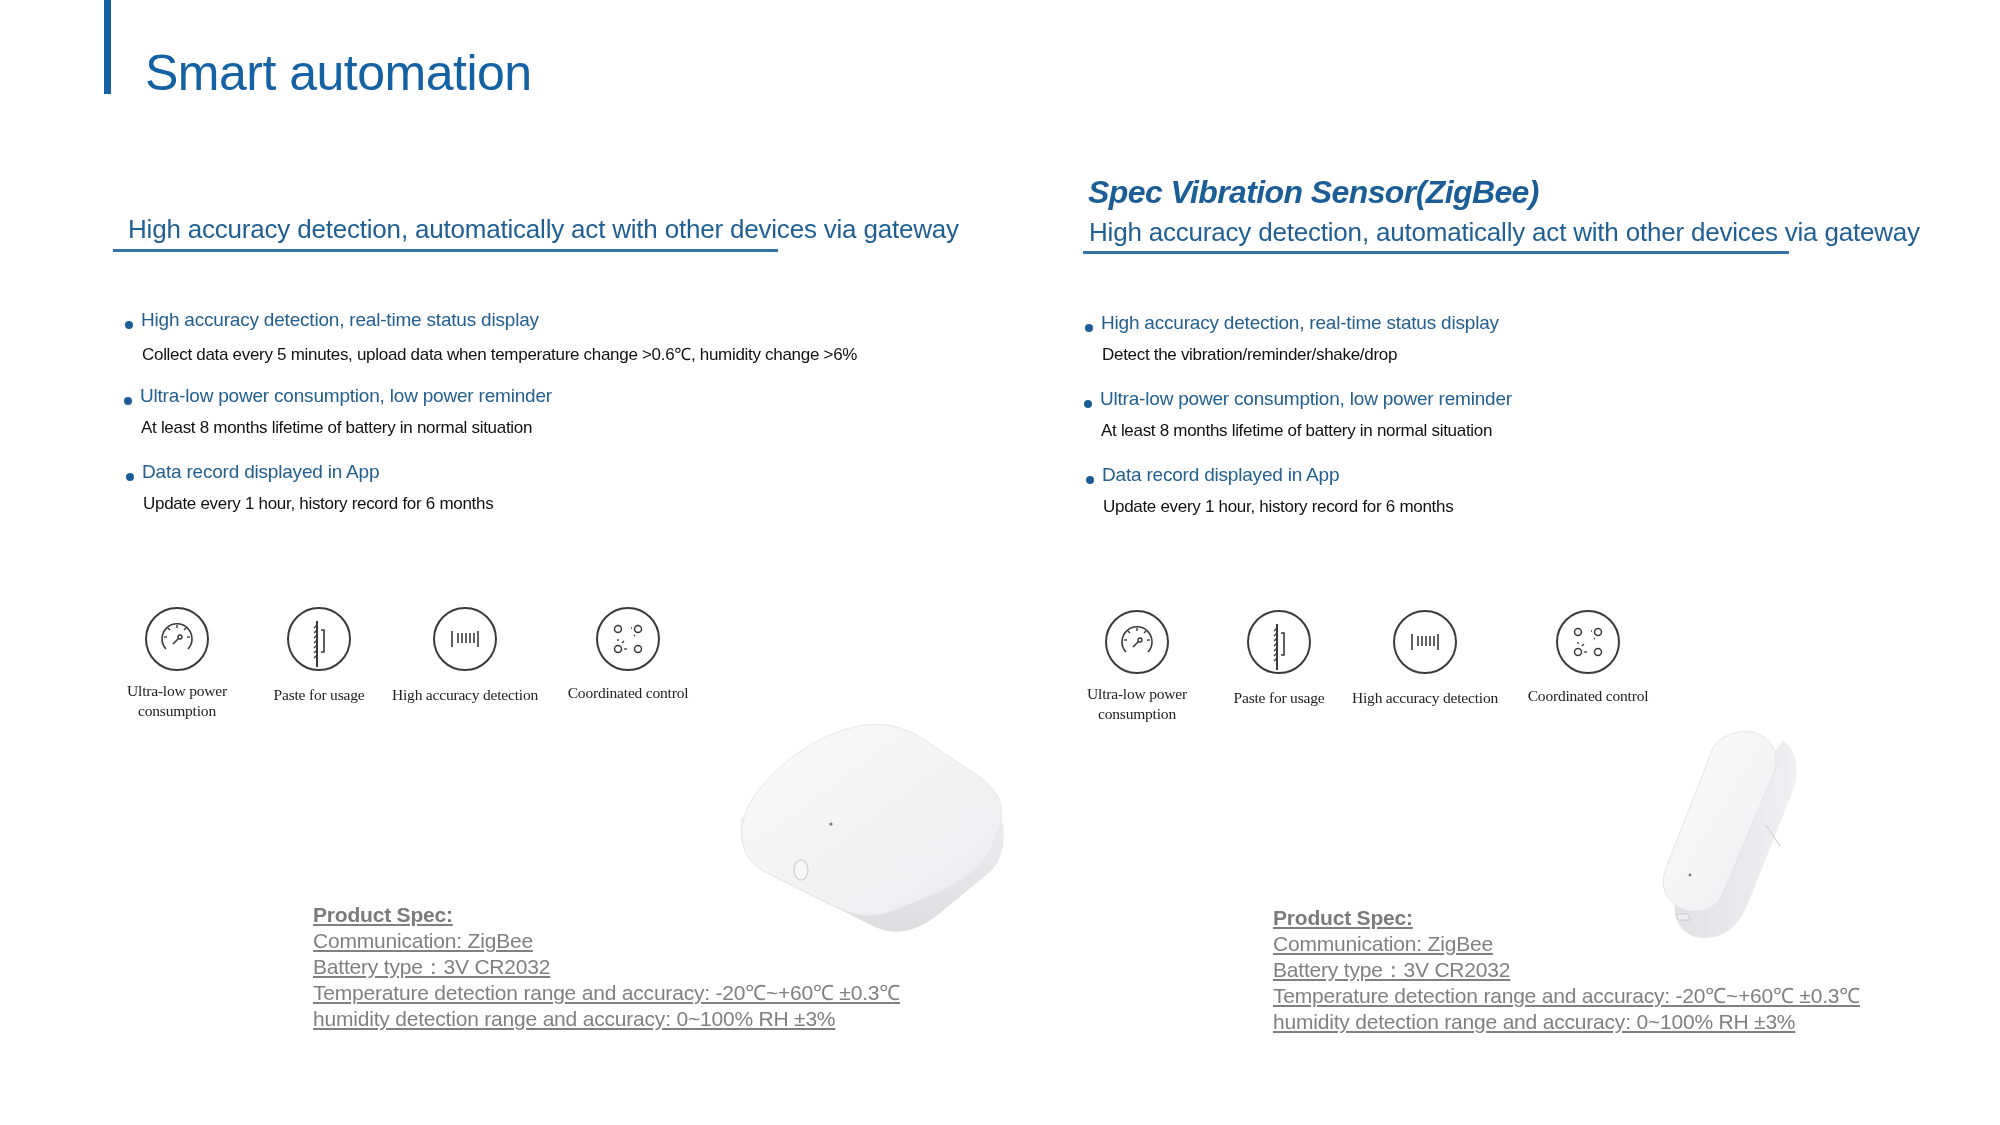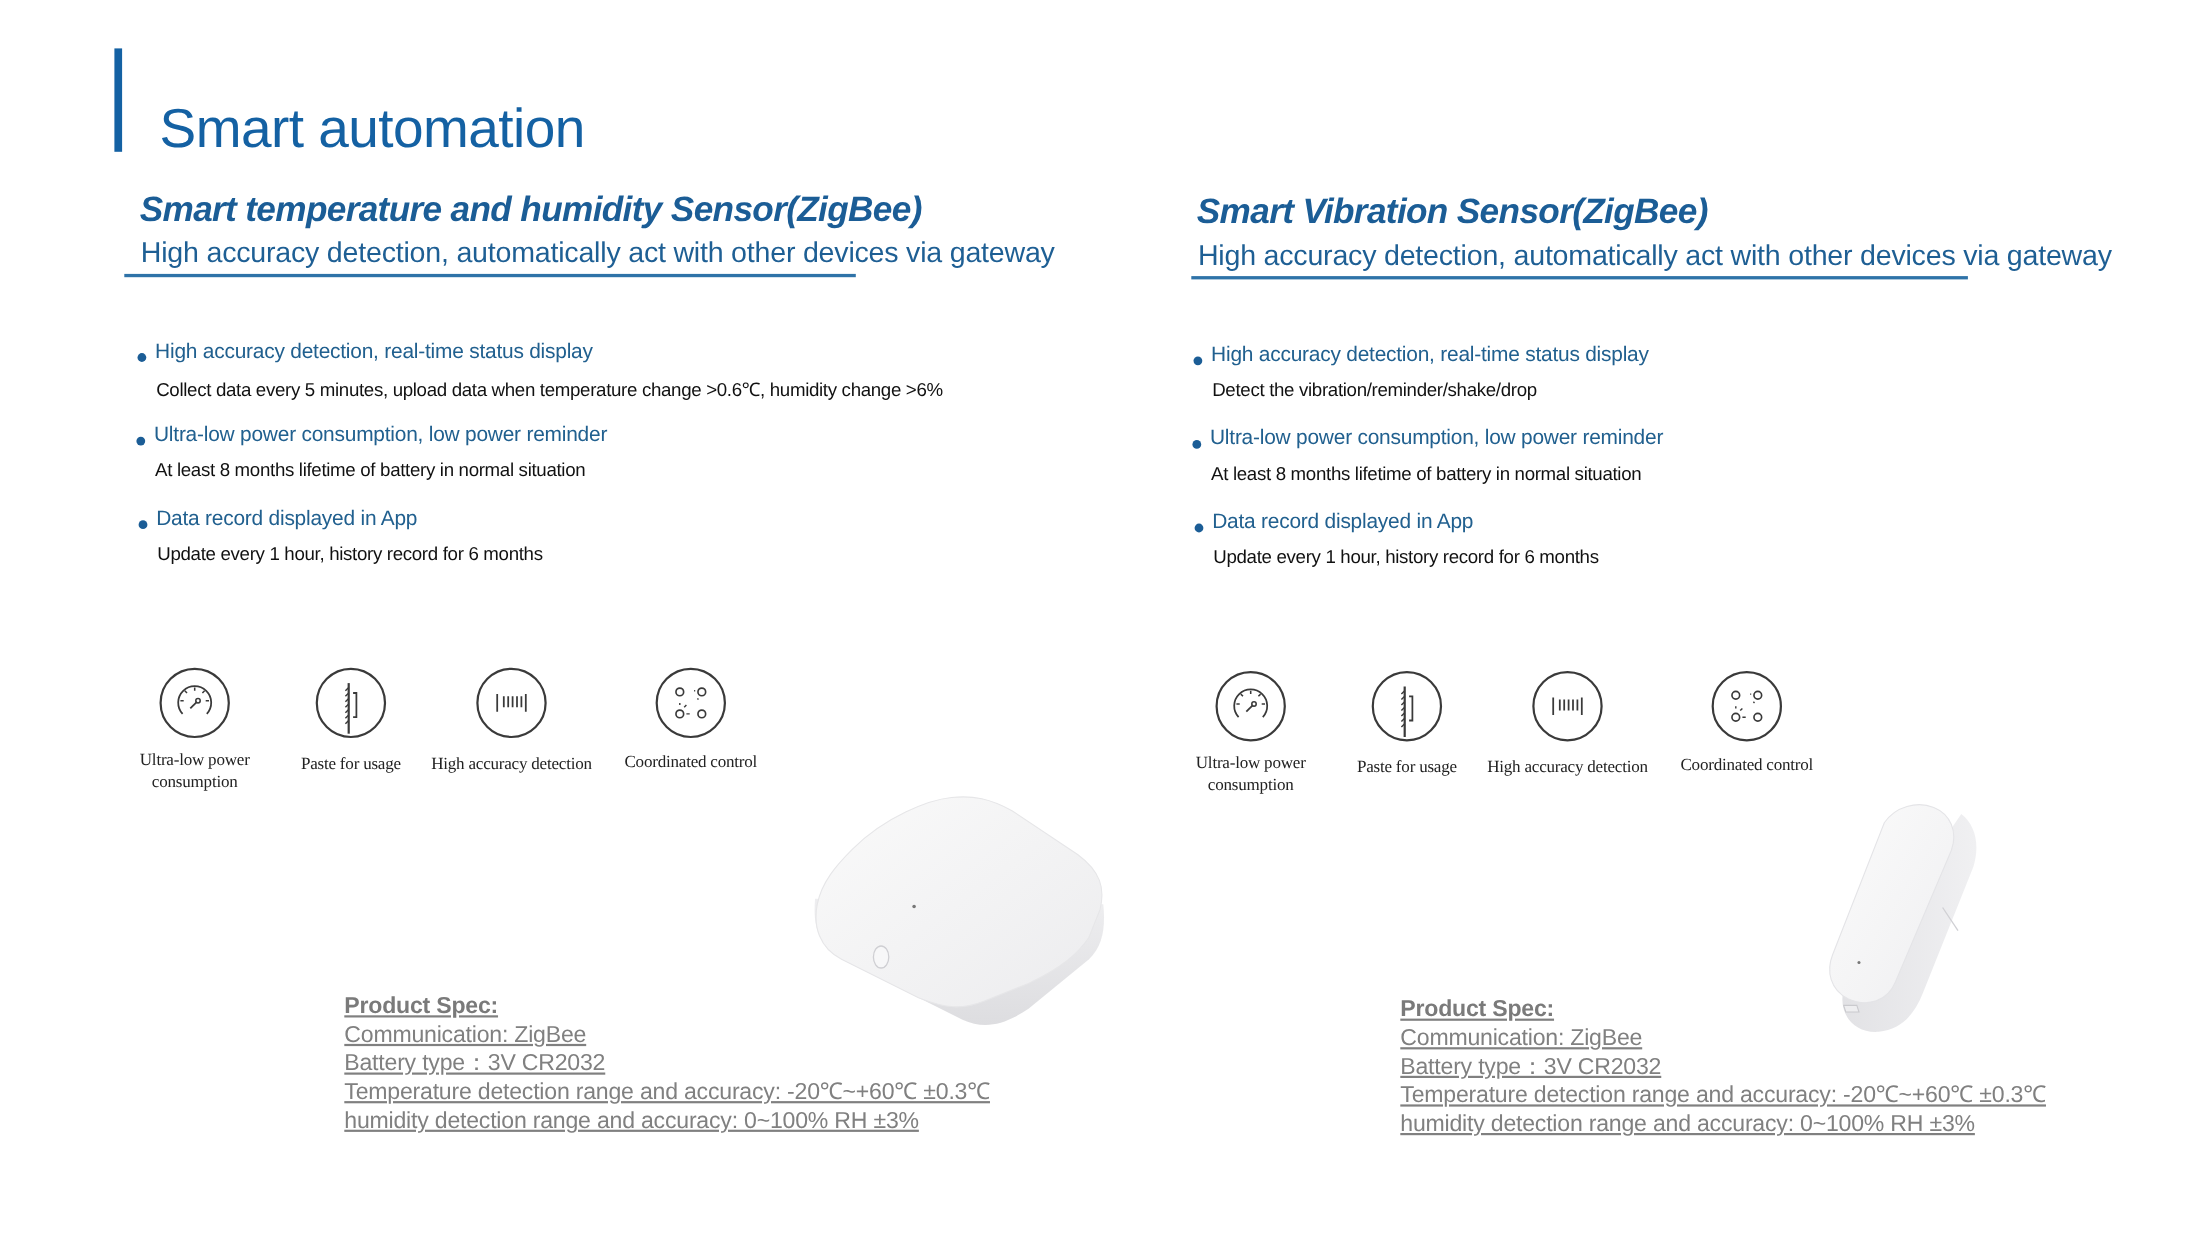--- a/index.html
+++ b/index.html
@@ -1,17 +1,17 @@
 <!DOCTYPE html>
 <html><head>
 <meta charset="utf-8">
 <style>
   html, body { margin:0; padding:0; background:#ffffff; }
   body { width:2000px; height:1125px; position:relative; overflow:hidden; font-family:"Liberation Sans", sans-serif; }
-  .abs { position:absolute;margin-top:44px; }
+  .abs { position:absolute; }
   .title-bar { left:104px; top:0; width:7px; height:94px; background:#1461a3; }
   .page-title { left:145px; top:44px; font-size:50px; color:#1461a3; letter-spacing:-0.5px; white-space:nowrap; }
   .col { position:absolute; top:0; width:960px; height:1125px; }
   .prod-title { position:absolute; font-size:32px; font-weight:bold; font-style:italic; color:#1b5d96; white-space:nowrap; letter-spacing:-0.6px; }
   .prod-sub { position:absolute; font-size:26px; color:#1e5f94; white-space:nowrap; letter-spacing:-0.2px; }
   .underline { position:absolute; height:3px; background:#2f73a8; }
   .feature { position:absolute; white-space:nowrap; }
   .feature .bullet { position:absolute; left:0; top:12px; width:8px; height:8px; border-radius:50%; background:#1b5d96; }
   .feature .fh { position:absolute; left:16px; top:0; font-size:19px; color:#21608f; letter-spacing:-0.2px; }
   .feature .fd { position:absolute; left:17px; top:33px; font-size:17px; color:#111; letter-spacing:-0.3px; }
@@ -23,21 +23,20 @@
   .spec .spec-head { font-weight:bold; color:#7a7a7a; }
   .device { position:absolute; }
 </style>
 </head>
 <body>
 
 <div class="abs title-bar"></div>
 <div class="abs page-title">Smart automation</div>
 
 <div class="col" style="left:0;">
-  <div class="prod-title" style="left:127px; top:172px;">Smart temperature and humidity Sensor(ZigBee)</div>
   <div class="prod-sub" style="left:128px; top:214px;">High accuracy detection, automatically act with other devices via gateway</div>
   <div class="underline" style="left:113px; top:249px; width:665px;"></div>
 
   <div class="feature" style="left:125px; top:309px;">
     <span class="bullet"></span>
     <span class="fh">High accuracy detection, real-time status display</span>
     <span class="fd">Collect data every 5 minutes, upload data when temperature change &gt;0.6℃, humidity change &gt;6%</span>
   </div>
   <div class="feature" style="left:124px; top:385px;">
     <span class="bullet"></span>
@@ -134,21 +133,21 @@
   <div class="spec" style="left:313px; top:902px;">
     <div class="spec-head">Product Spec:</div>
     <div>Communication: ZigBee</div>
     <div>Battery type：3V CR2032</div>
     <div>Temperature detection range and accuracy: -20℃~+60℃ ±0.3℃</div>
     <div>humidity detection range and accuracy: 0~100% RH ±3%</div>
   </div>
 </div>
 
 <div class="col" style="left:960px;">
-  <div class="prod-title" style="left:128px; top:174px;">Smart Vibration Sensor(ZigBee)</div>
+  <div class="prod-title" style="left:128px; top:174px;">Spec Vibration Sensor(ZigBee)</div>
   <div class="prod-sub" style="left:129px; top:217px;">High accuracy detection, automatically act with other devices via gateway</div>
   <div class="underline" style="left:123px; top:251px; width:706px;"></div>
 
   <div class="feature" style="left:125px; top:312px;">
     <span class="bullet"></span>
     <span class="fh">High accuracy detection, real-time status display</span>
     <span class="fd">Detect the vibration/reminder/shake/drop</span>
   </div>
   <div class="feature" style="left:124px; top:388px;">
     <span class="bullet"></span>

